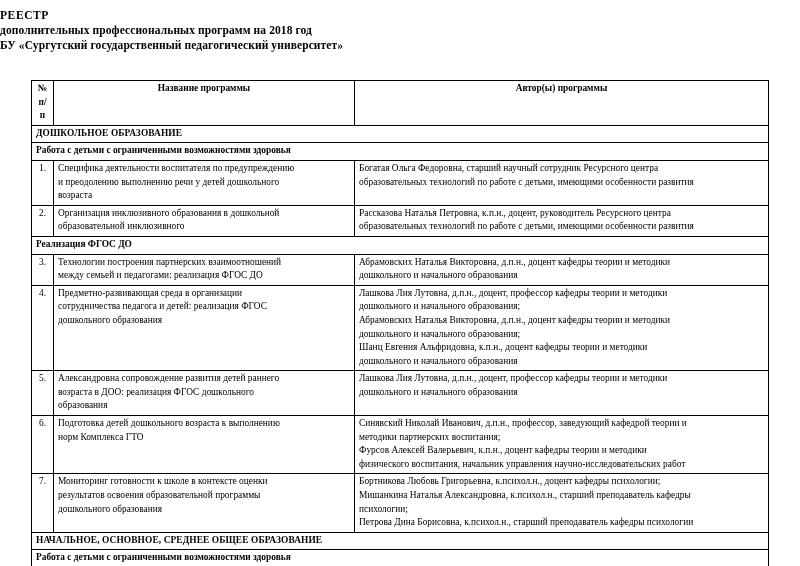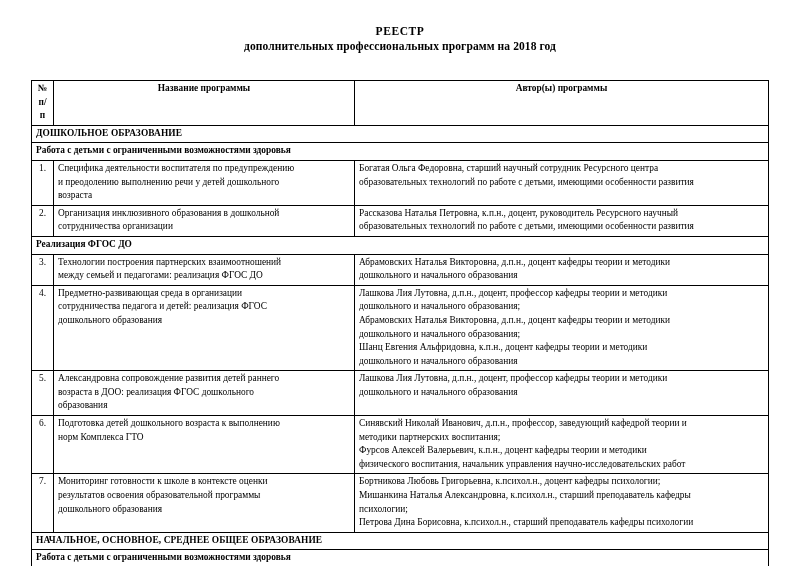--- a/index.html
+++ b/index.html
@@ -16,22 +16,21 @@
     overflow: hidden;
   }
   .page {
     position: relative;
     width: 800px;
     height: 566px;
     box-sizing: border-box;
     padding: 0;
   }
   .title-block {
-    text-align: center;
-    padding-top: 24px;
+    padding-top: 8px;
   }
   .title-line {
     font-weight: bold;
     font-size: 11.5px;
     line-height: 15px;
     letter-spacing: 0.1px;
   }
   .title-line.t1 { letter-spacing: 0.6px; }
 
   table.registry {
@@ -93,20 +92,21 @@
   .ln.j { text-align: justify; text-align-last: left; }
 </style>
 </head>
 <body>
 
 <div class="page">
 
   <div class="title-block">
     <div class="title-line t1">РЕЕСТР</div>
     <div class="title-line">дополнительных профессиональных программ на 2018 год</div>
+    <div class="title-line">БУ «Сургутский государственный педагогический университет»</div>
   </div>
 
   <table class="registry">
     <colgroup>
       <col class="c-num">
       <col class="c-name">
       <col class="c-auth">
     </colgroup>
     <thead>
       <tr>
@@ -134,24 +134,24 @@
           </td>
           <td class="author">
             <span class="ln">Богатая Ольга Федоровна, старший научный сотрудник Ресурсного центра</span>
             <span class="ln">образовательных технологий по работе с детьми, имеющими особенности развития</span>
           </td>
         </tr>
         <tr>
           <td class="num">2.</td>
           <td class="name">
             <span class="ln">Организация инклюзивного образования  в дошкольной</span>
-            <span class="ln">сотрудничества организации</span>
-          </td>
-          <td class="author">
-            <span class="ln j">Рассказова Наталья Петровна, к.п.н., доцент, руководитель Ресурсного научный</span>
+            <span class="ln">образовательной инклюзивного</span>
+          </td>
+          <td class="author">
+            <span class="ln j">Рассказова Наталья Петровна, к.п.н., доцент, руководитель Ресурсного центра</span>
             <span class="ln">образовательных технологий по работе с детьми, имеющими особенности развития</span>
           </td>
         </tr>
         <tr>
           <td class="sub-section" colspan="3">Реализация ФГОС ДО</td>
         </tr>
         <tr>
           <td class="num">3.</td>
           <td class="name">
             <span class="ln">Технологии построения партнерских взаимоотношений</span>

